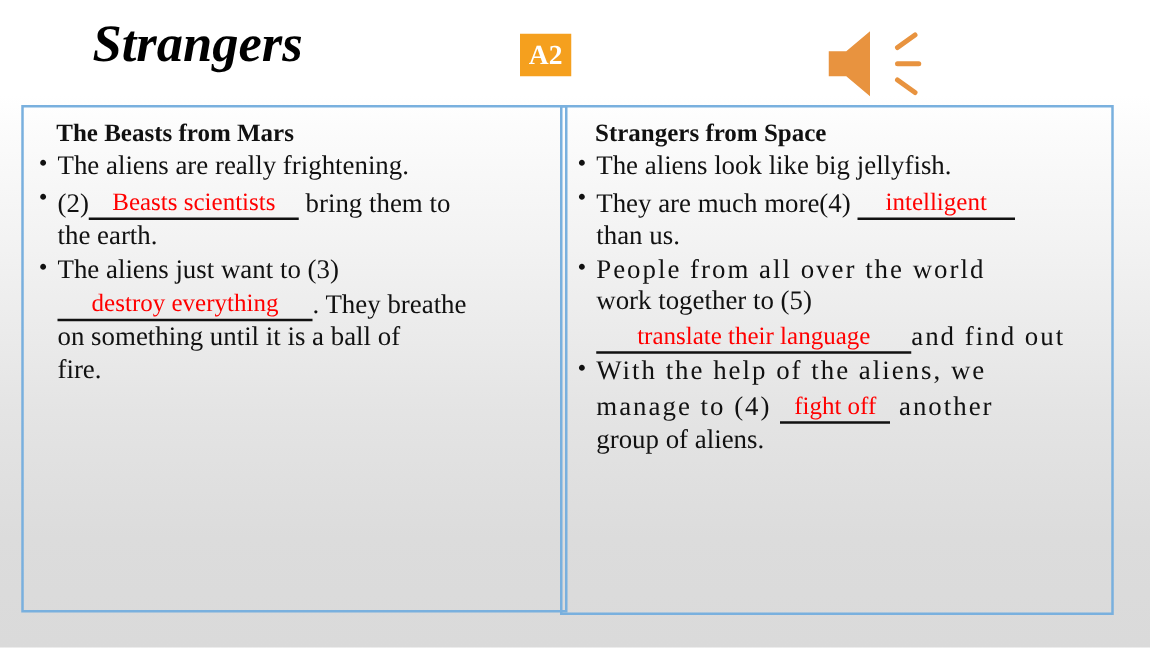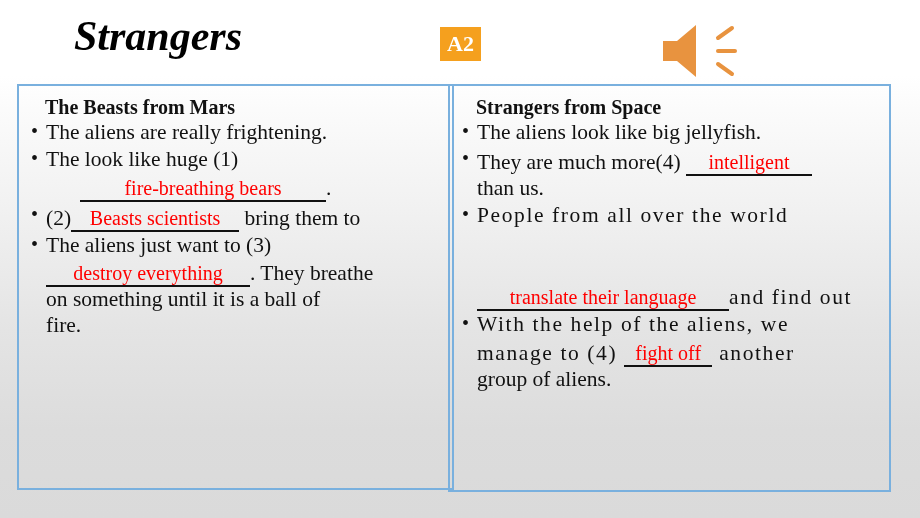--- a/index.html
+++ b/index.html
@@ -38,21 +38,21 @@
     font-weight: bold;
     color: #000000;
     letter-spacing: 0px;
     line-height: 1;
     white-space: nowrap;
   }
 
   
   #badge {
     position: absolute;
-    left: 440px;
+    left: 416px;
     top: 27px;
     width: 41px;
     height: 34px;
     background: #F5A01E;
     color: #ffffff;
     font-size: 22px;
     font-weight: bold;
     display: flex;
     align-items: center;
     justify-content: center;
@@ -143,21 +143,21 @@
     white-space: nowrap;
     font-size: 20px;
     line-height: 1;
     letter-spacing: 0px;
   }
 
   .w-firebreath { width: 246px; }
   .w-thosesci   { width: 168px; }
   .w-destroy    { width: 204px; }
   .w-intell     { width: 126px; }
-  .w-translate  { width: 252px; margin-top: 28px; }
+  .w-translate  { width: 252px; }
   .w-fightoff   { width: 88px; }
 
   .indent-1 { display:inline-block; width: 34px; }
 </style>
 </head>
 <body>
 
 <div id="slide">
 
   <div id="title">Strangers</div>
@@ -176,27 +176,24 @@
   <div class="colbox" id="col-left">
     <div class="inner">
       <div class="boxtitle">The Beasts from Mars</div>
 
       <ul class="bullets">
 
         <li>
           <span>The aliens are really frightening.</span>
         </li>
 
-        <li>
-          <span>The look like huge (1)</span><br>
-          <span class="indent-1"></span><span class="blankline w-firebreath"><span class="ans">fire-breathing bears</span></span><span>.</span>
-        </li>
 
         <li>
           <span>(2)</span><span class="blankline w-thosesci"><span class="ans">Beasts scientists</span></span> <span>bring them to</span><br>
+          <span>the earth.</span>
         </li>
 
         <li>
           <span>The aliens just want to (3)</span><br>
           <span class="blankline w-destroy"><span class="ans">destroy everything</span></span><span class="spread">. They breathe</span><br>
           <span>on something until it is a ball of</span><br>
           <span>fire.</span>
         </li>
 
       </ul>
@@ -213,21 +210,21 @@
           <span>The aliens look like big jellyfish.</span>
         </li>
 
         <li>
           <span>They are much more(4)</span> <span class="blankline w-intell"><span class="ans">intelligent</span></span><br>
           <span>than us.</span>
         </li>
 
         <li class="spread2">
           <span>People from all over the world</span><br>
-          <br>
+          <span style="letter-spacing:0px">work together to (5)</span><br>
           <span class="blankline w-translate"><span class="ans">translate their language</span></span><span>and find out</span><br>
         </li>
 
         <li class="spread2">
           <span>With the help of the aliens, we</span><br>
           <span>manage to (4)</span> <span class="blankline w-fightoff"><span class="ans">fight off</span></span> <span>another</span><br>
           <span style="letter-spacing:0px">group of aliens.</span>
         </li>
 
       </ul>

